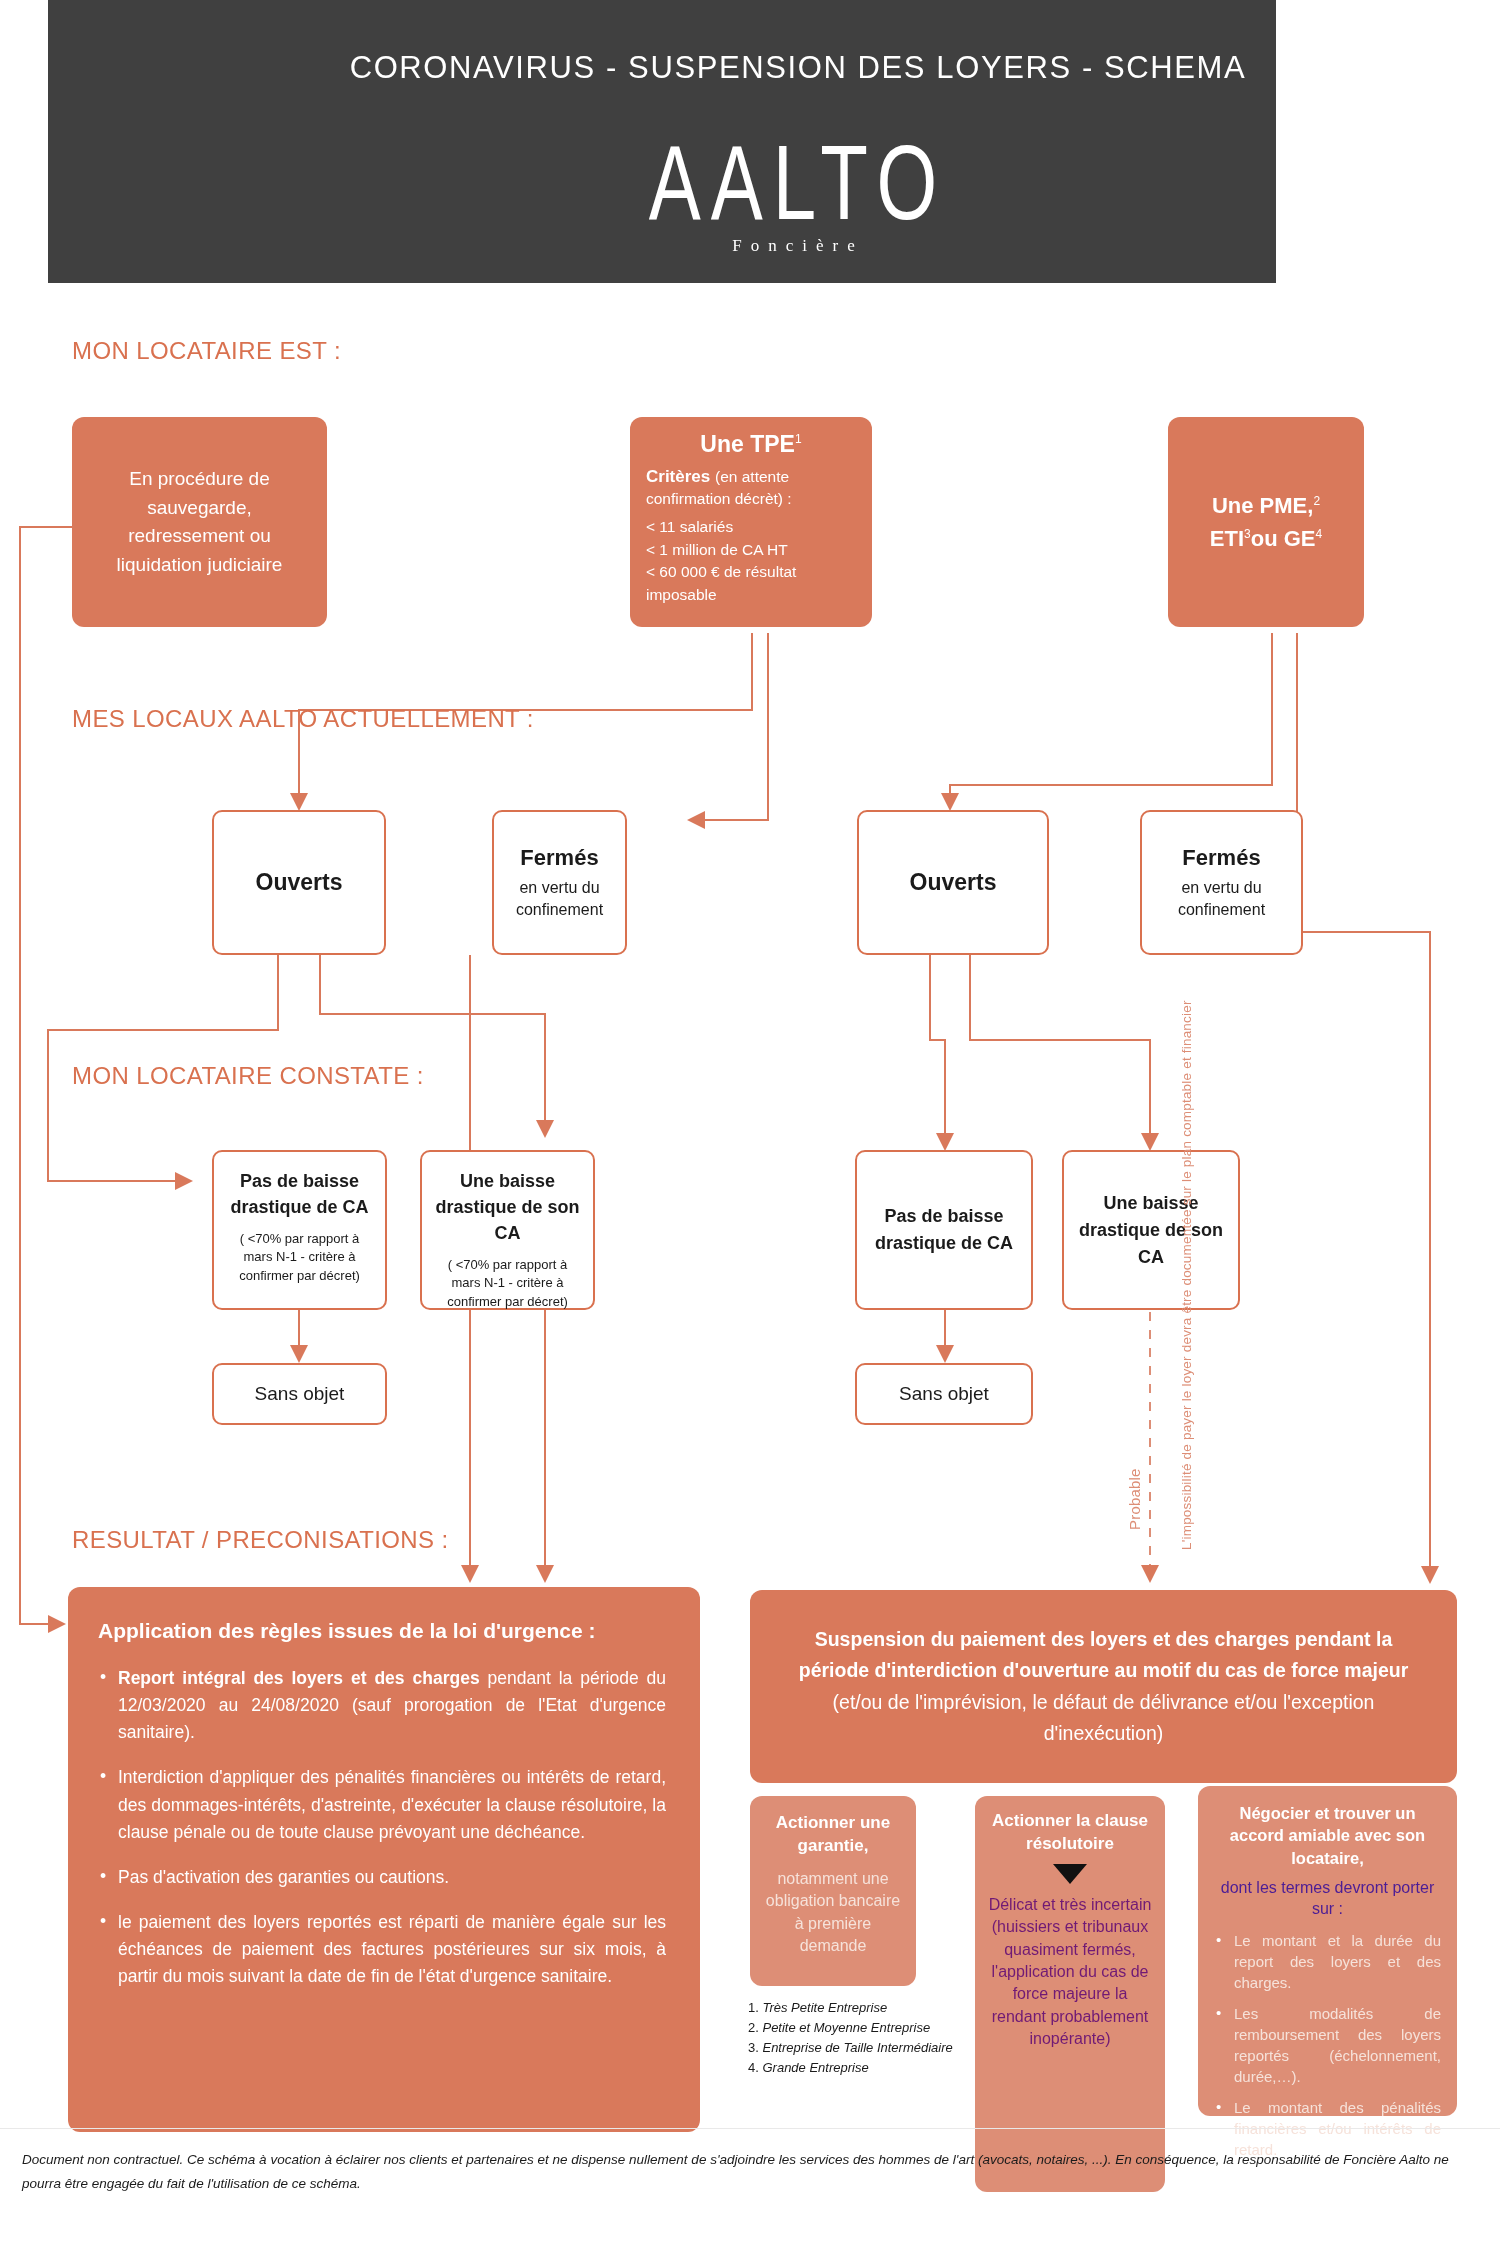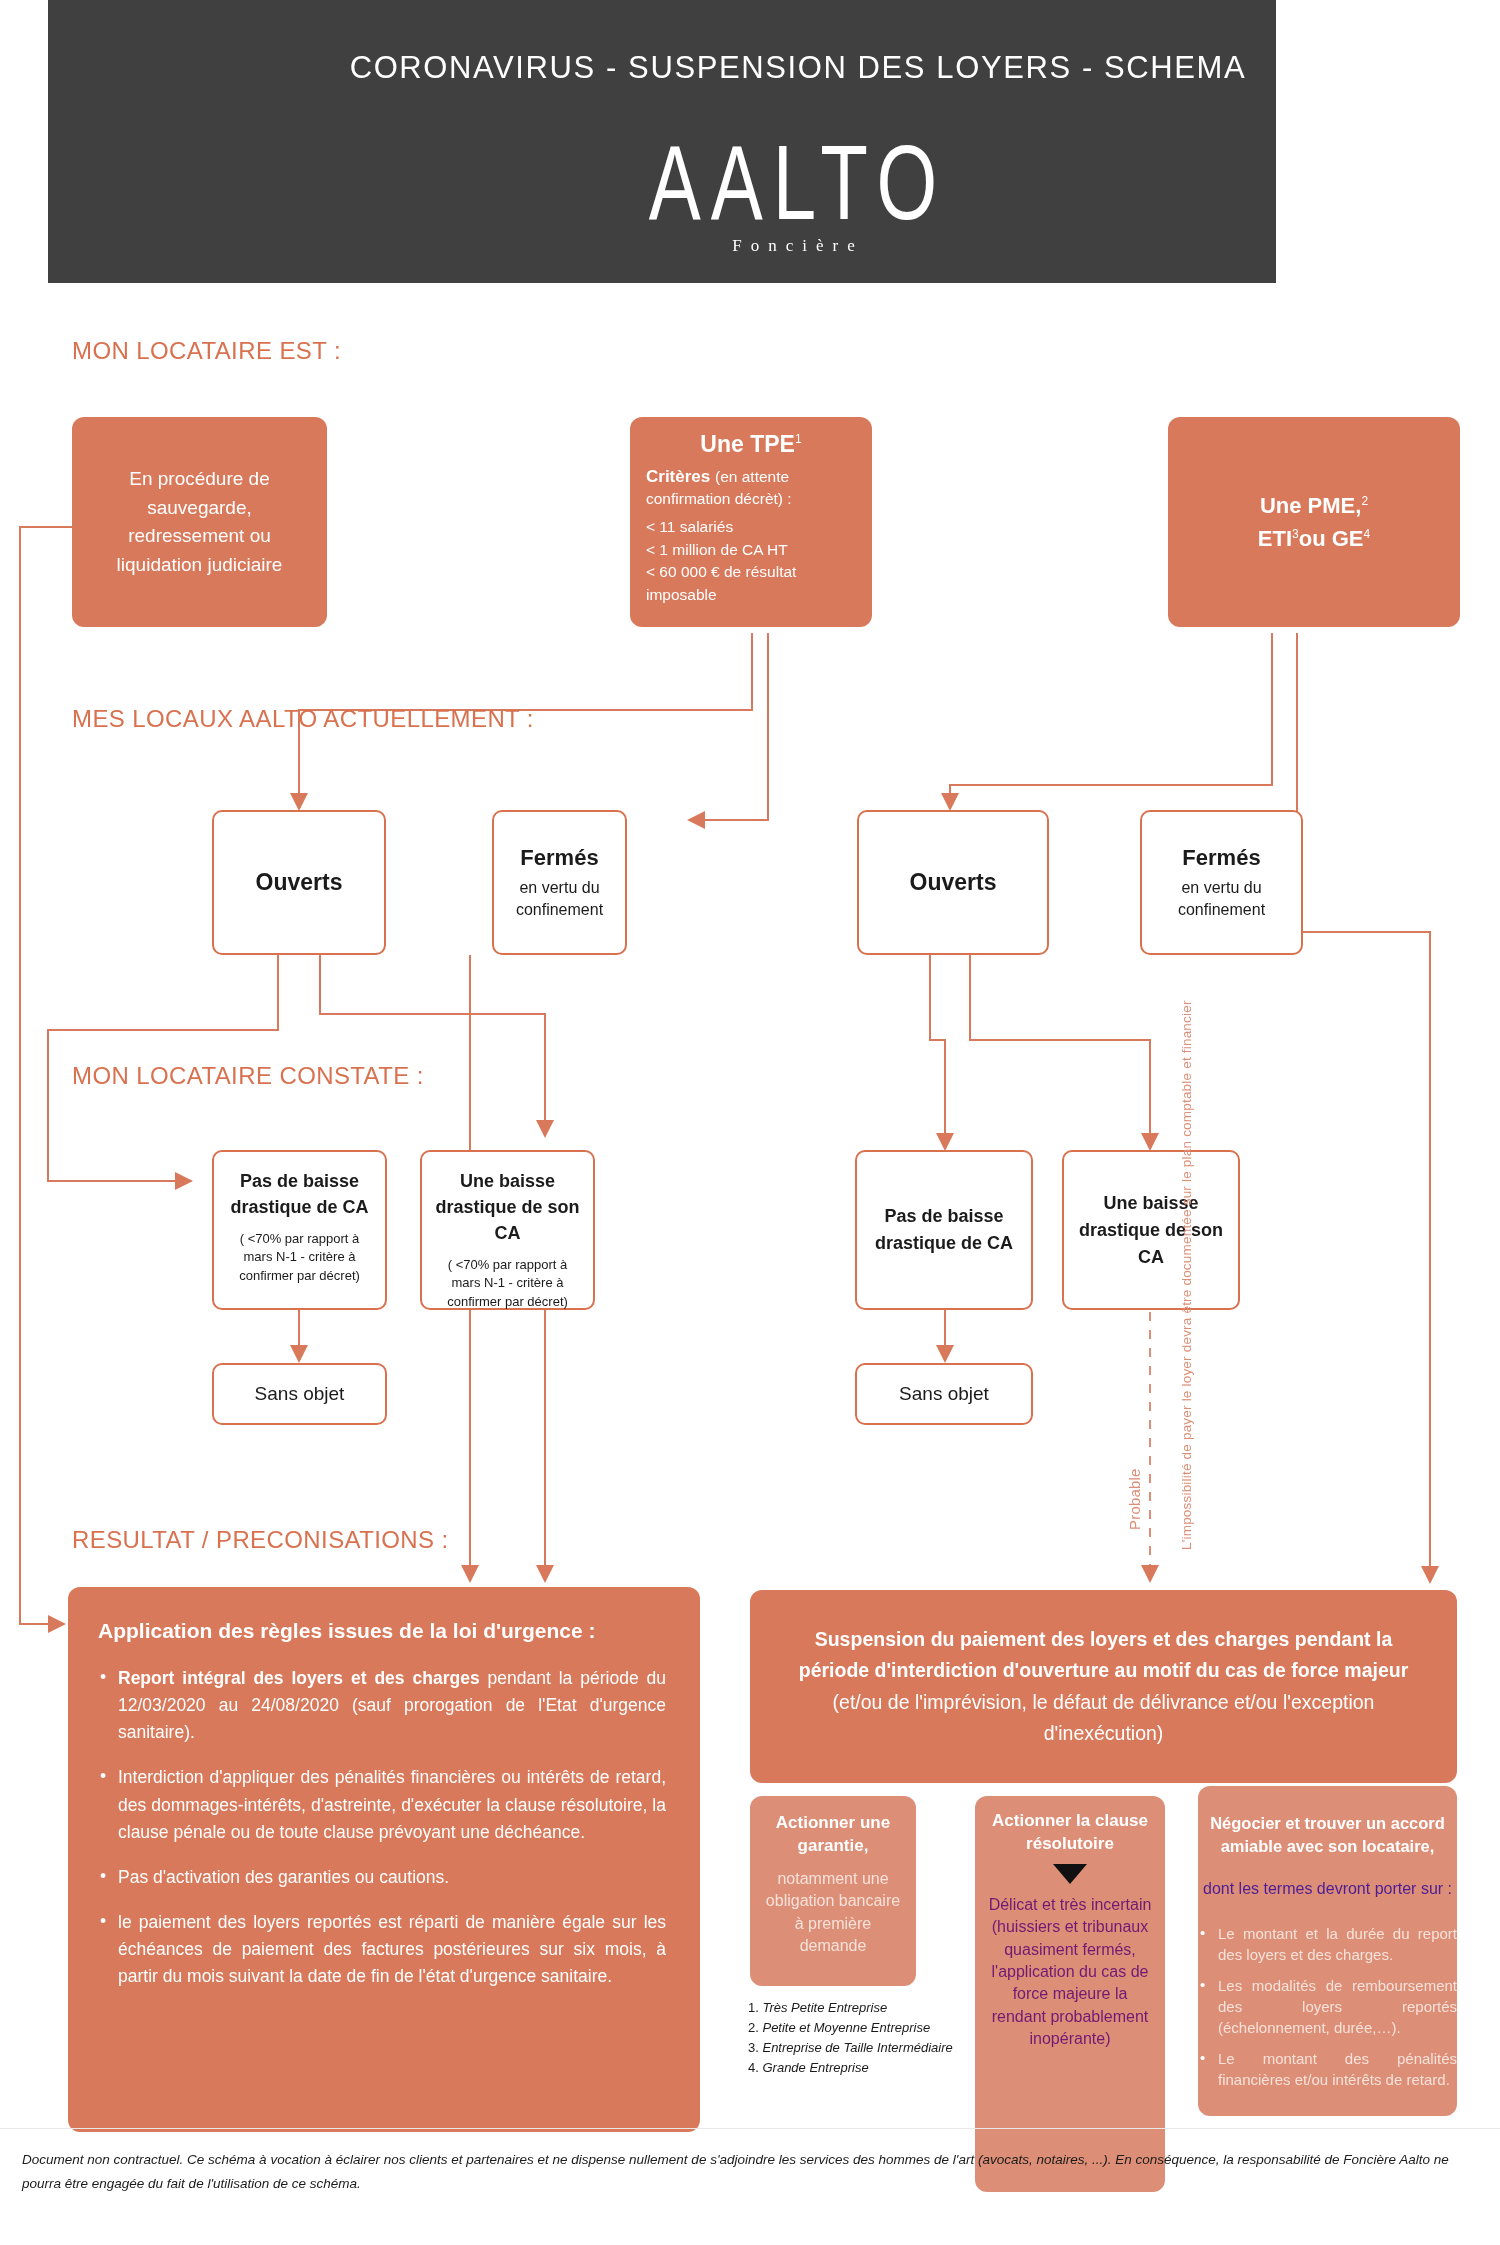--- a/index.html
+++ b/index.html
@@ -157,21 +157,21 @@
       <b>Critères</b>
       <span style="font-size:15.5px;">(en attente confirmation décrèt) :</span>
     </div>
     <div style="text-align:left; font-size:15.5px; line-height:1.45; margin-top:6px;">
       <div>&lt; 11 salariés</div>
       <div>&lt; 1 million de CA HT</div>
       <div>&lt; 60 000 € de résultat imposable</div>
     </div>
   </div>
 
-  <div class="box filled" style="left:1168px; top:417px; width:292px; height:210px; font-size:22px; font-weight:600; line-height:1.5;">
+  <div class="box filled" style="left:1168px; top:417px; width:196px; height:210px; font-size:22px; font-weight:600; line-height:1.5;">
     <div>
       <span>Une PME,</span><sup style="font-size:12px;font-weight:400;">2</sup>
     </div>
     <div>
       <span>ETI</span><sup style="font-size:12px;font-weight:400;">3</sup><span>ou GE</span><sup style="font-size:12px;font-weight:400;">4</sup>
     </div>
   </div>
 
   <div class="sec-head" style="left:72px; top:705px;">MES LOCAUX AALTO ACTUELLEMENT :</div>
 
@@ -251,21 +251,21 @@
     <div style="font-size:17px; font-weight:700; line-height:1.35;">Actionner une garantie,</div>
     <div style="font-size:16px; line-height:1.4; margin-top:10px; color:#f6e2da;">notamment une obligation bancaire à première demande</div>
   </div>
 
   <div class="box filled-light" style="left:975px; top:1796px; width:190px; height:396px; padding:14px 12px; justify-content:flex-start;">
     <div style="font-size:17px; font-weight:700; line-height:1.35;">Actionner la clause résolutoire</div>
     <div class="triangle-down"></div>
     <div style="font-size:16px; line-height:1.4; color:#701a75;">Délicat et très incertain (huissiers et tribunaux quasiment fermés, l'application du cas de force majeure la rendant probablement inopérante)</div>
   </div>
 
-  <div class="box filled-light" style="left:1198px; top:1786px; width:259px; height:330px; padding:16px 0; justify-content:center; align-items:stretch;gap:13px;">
+  <div class="box filled-light" style="left:1198px; top:1786px; width:259px; height:330px; padding:16px 16px; justify-content:space-between; align-items:stretch;">
     <div style="font-size:16.5px; font-weight:700; line-height:1.35; text-align:center;">Négocier et trouver un accord amiable avec son locataire,</div>
     <div style="font-size:16px; line-height:1.35; text-align:center; margin-top:8px; color:#4c1d95;">dont les termes devront porter sur :</div>
     <ul class="bl" style="font-size:15px; line-height:1.4; margin-top:10px; color:#f6e2da;">
       <li style="margin-bottom:10px;">Le montant et la durée du report des loyers et des charges.</li>
       <li style="margin-bottom:10px;">Les modalités de remboursement des loyers reportés (échelonnement, durée,…).</li>
       <li>Le montant des pénalités financières et/ou intérêts de retard.</li>
     </ul>
   </div>
 
   <div class="footnotes" style="left:748px; top:1998px;">

